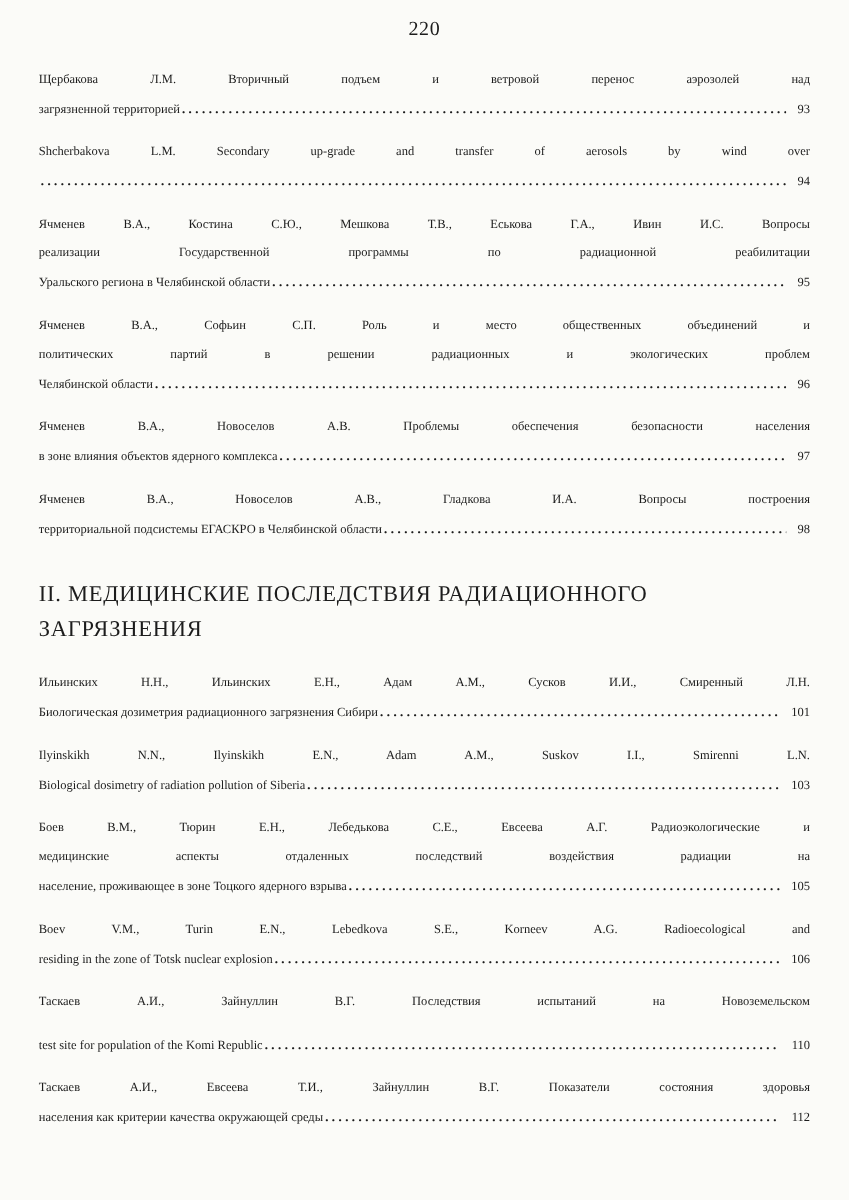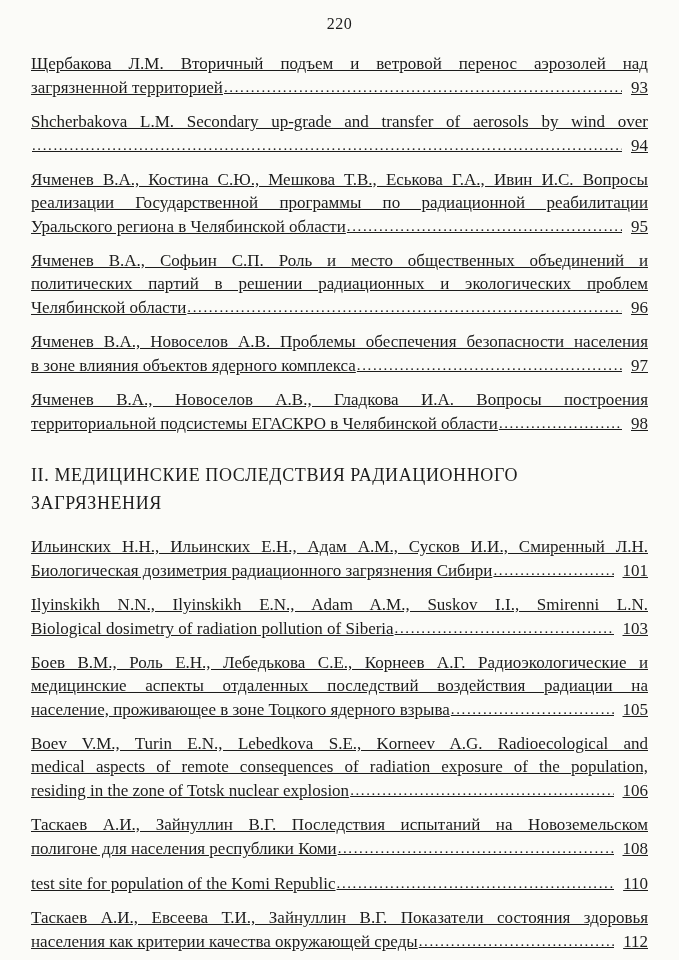--- a/index.html
+++ b/index.html
@@ -23,24 +23,23 @@
     padding: 14px 31px 0 31px;
   }
   .page-number {
     text-align: center;
     font-size: 16px;
     line-height: 20px;
     margin-bottom: 18px;
     letter-spacing: 0.5px;
   }
   .entry {
-    font-size: 17px;
+    font-size: 10px;
     line-height: 23px;
     margin-bottom: 11px;
-    text-decoration: underline;
   }
   .entry .jline {
     text-align: justify;
     text-align-last: justify;
     white-space: normal;
   }
   .entry .lastline {
     display: flex;
     align-items: flex-end;
   }
@@ -139,44 +138,38 @@
       </div>
       <div class="entry">
         <div class="jline">Ilyinskikh N.N., Ilyinskikh E.N., Adam A.M., Suskov I.I., Smirenni L.N.</div>
         <div class="lastline">
           <span class="ltext">Biological dosimetry of radiation pollution of Siberia</span>
           <span class="dots"></span>
           <span class="pg">103</span>
         </div>
       </div>
       <div class="entry">
-        <div class="jline">Боев В.М., Роль Е.Н., Лебедькова С.Е., Корнеев А.Г. Радиоэкологические и</div>
+        <div class="jline">Боев В.М., Тюрин Е.Н., Лебедькова С.Е., Евсеева А.Г. Радиоэкологические и</div>
         <div class="jline">медицинские аспекты отдаленных последствий воздействия радиации на</div>
         <div class="lastline">
           <span class="ltext">население, проживающее в зоне Тоцкого ядерного взрыва</span>
           <span class="dots"></span>
           <span class="pg">105</span>
         </div>
       </div>
       <div class="entry">
         <div class="jline">Boev V.M., Turin E.N., Lebedkova S.E., Korneev A.G. Radioecological and</div>
-        <div class="jline">medical aspects of remote consequences of radiation exposure of the population,</div>
         <div class="lastline">
           <span class="ltext">residing in the zone of Totsk nuclear explosion</span>
           <span class="dots"></span>
           <span class="pg">106</span>
         </div>
       </div>
       <div class="entry">
         <div class="jline">Таскаев А.И., Зайнуллин В.Г. Последствия испытаний на Новоземельском</div>
-        <div class="lastline">
-          <span class="ltext">полигоне для населения республики Коми</span>
-          <span class="dots"></span>
-          <span class="pg">108</span>
-        </div>
       </div>
       <div class="entry">
         <div class="lastline">
           <span class="ltext">test site for population of the Komi Republic</span>
           <span class="dots"></span>
           <span class="pg">110</span>
         </div>
       </div>
       <div class="entry">
         <div class="jline">Таскаев А.И., Евсеева Т.И., Зайнуллин В.Г. Показатели состояния здоровья</div>

